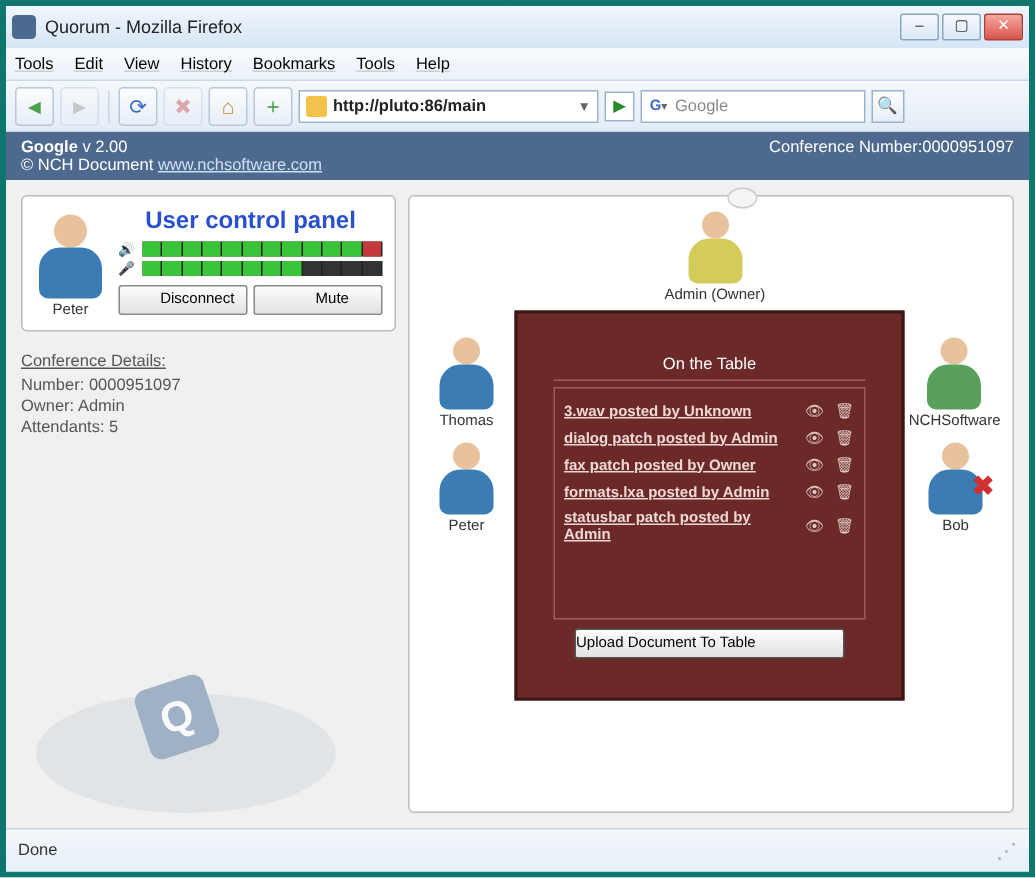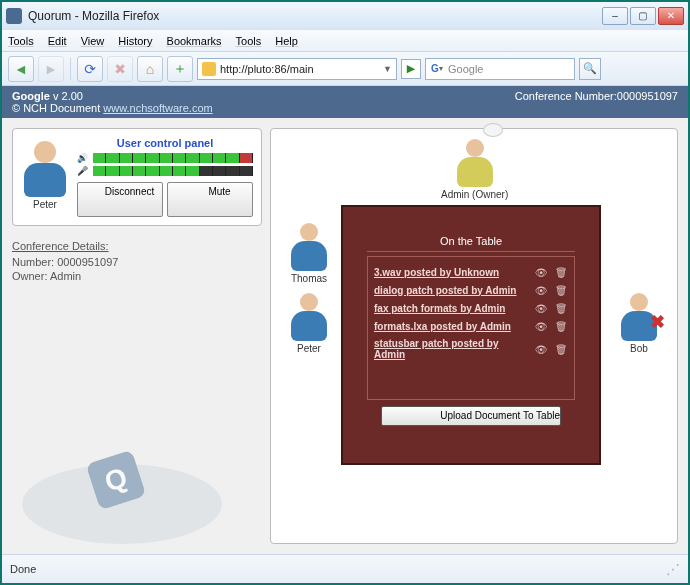--- a/index.html
+++ b/index.html
@@ -1,36 +1,36 @@
 <!DOCTYPE html>
 <html><head>
 <meta charset="utf-8">
 <style>
 * { margin: 0; padding: 0; box-sizing: border-box; font-family: "Segoe UI", Tahoma, sans-serif; }
 body { background: #fff; width: 690px; height: 585px; overflow: hidden; }
 
 
-.window { width: 690px; height: 585px; border: 2px solid #0f766e; background: #fff; display: flex; flex-direction: column; }
+.window { width: 690px; height: 585px; border: 4px solid #0f766e; background: #fff; display: flex; flex-direction: column; }
 .titlebar { height: 28px; background: linear-gradient(#f0f6fd, #d6e5f5); display: flex; align-items: center; padding: 0 4px; font-size: 12px; }
 .title-icon { width: 16px; height: 16px; background: #4a6a90; border-radius: 3px; margin-right: 6px; }
 .title-text { flex: 1; color: #222; }
 .win-controls { display: flex; gap: 2px; }
 .win-btn { width: 26px; height: 18px; border: 1px solid #8ba5c2; background: linear-gradient(#f5f9fd,#dce9f7); border-radius: 2px; font-size: 10px; text-align: center; line-height: 16px; color: #333; }
 .win-btn.close { background: linear-gradient(#f7a9a0,#d6544b); color: #fff; border-color: #b03c34; }
 
 .menubar { height: 22px; background: linear-gradient(#f9fbfe,#eaf1f9); border-bottom: 1px solid #c9d6e6; display: flex; align-items: center; padding: 0 6px; font-size: 11px; gap: 14px; }
 .menubar span { text-decoration: underline; text-decoration-color: rgba(0,0,0,0.15); cursor: default; }
 
 .toolbar { height: 34px; background: linear-gradient(#f4f8fc,#e3ecf6); border-bottom: 1px solid #c9d6e6; display: flex; align-items: center; padding: 0 6px; gap: 4px; font-size: 11px; }
 .tb-btn { width: 26px; height: 26px; border: 1px solid #b8c8da; border-radius: 3px; background: linear-gradient(#fdfdfe,#e6eef7); display: flex; align-items: center; justify-content: center; }
 .tb-btn.disabled { opacity: 0.4; }
 .tb-sep { width: 1px; height: 22px; background: #c9d6e6; margin: 0 2px; }
 .urlbar { flex: 0 0 200px; height: 22px; border: 1px solid #9bb2cc; background: #fff; display: flex; align-items: center; padding: 0 4px; font-size: 11px; }
 .url-icon { width: 14px; height: 14px; background: #f2c24a; border-radius: 2px; margin-right: 4px; }
-.url-text { flex: 1; color: #222; overflow: hidden; white-space: nowrap; }
+.url-text { flex: 1; color: #222; overflow: hidden; white-space: nowrap; font-weight: bold; }
 .go-btn { width: 20px; height: 20px; border: 1px solid #9bb2cc; background: #fff; color: #2a8a2a; font-size: 11px; display: flex; align-items:center; justify-content:center; }
 .search-box { flex: 0 0 150px; height: 22px; border: 1px solid #9bb2cc; background: #fff; display: flex; align-items: center; padding: 0 4px; font-size: 11px; }
 .search-icon { width: 14px; height: 14px; margin-right: 4px; display:flex; align-items:center; justify-content:center; }
 .search-text { color: #888; flex: 1; }
 .mag-btn { width: 22px; height: 22px; border: 1px solid #9bb2cc; background: linear-gradient(#fdfdfe,#e6eef7); display:flex; align-items:center; justify-content:center; }
 
 
 .content { flex: 1; display: flex; flex-direction: column; overflow: hidden; }
 .app-header { background: #4d6a8e; color: #fff; padding: 4px 10px; font-size: 11px; display: flex; justify-content: space-between; align-items: flex-start; }
 .app-header a { color: #cfe0f5; text-decoration: underline; margin-top: 16px; }
@@ -42,30 +42,30 @@
 .left-col { width: 250px; display: flex; flex-direction: column; gap: 14px; }
 .control-panel { background: #fff; border: 1px solid #bbb; border-radius: 4px; padding: 8px; display: flex; gap: 8px; }
 .avatar-box { text-align: center; font-size: 10px; color: #333; }
 .avatar { width: 48px; height: 60px; position: relative; margin: 0 auto; }
 .avatar .head { width: 22px; height: 22px; background: #e8c29c; border-radius: 50%; position: absolute; top: 4px; left: 13px; }
 .avatar .body { width: 42px; height: 34px; background: #3b7cb5; border-radius: 14px 14px 6px 6px; position: absolute; bottom: 0; left: 3px; }
 .avatar.yellow .body { background: #d4cc5a; }
 .avatar.group .body { background: #5aa05a; }
 .avatar-label { margin-top: 2px; }
 .cp-right { flex: 1; }
-.cp-title { color: #2a4fd0; font-weight: bold; font-size: 11px; text-align: center; margin-bottom: 4px; }
+.cp-title { color: #2a4fd0; font-weight: bold; font-size: 16px; text-align: center; margin-bottom: 4px; }
 .meter-row { display: flex; align-items: center; gap: 4px; margin-bottom: 3px; }
 .meter-icon { width: 12px; font-size: 9px; color: #444; }
 .meter { flex: 1; height: 10px; background: #222; display: flex; }
 .meter-seg { flex: 1; margin-right: 1px; }
 .meter-seg.g { background: #3ac43a; }
 .meter-seg.r { background: #c43a3a; }
 .meter-seg.k { background: #333; }
 .cp-buttons { display: flex; gap: 4px; margin-top: 6px; }
-.cp-btn { flex: 1; height: 35px; font-size: 10px; border: 1px solid #888; background: linear-gradient(#fdfdfd,#e2e2e2); border-radius: 2px; text-align: center; line-height: 18px; cursor: pointer; padding-left: 19px; }
+.cp-btn { flex: 1; height: 20px; font-size: 10px; border: 1px solid #888; background: linear-gradient(#fdfdfd,#e2e2e2); border-radius: 2px; text-align: center; line-height: 18px; cursor: pointer; padding-left: 19px; }
 
 .conf-details { font-size: 11px; color: #555; }
 .conf-details .heading { text-decoration: underline; margin-bottom: 4px; }
 .conf-details div { margin-bottom: 2px; }
 
 .bg-art { flex: 1; position: relative; opacity: 0.6; }
 .bg-table { position: absolute; bottom: 0; left: 10px; width: 200px; height: 80px; background: #d8dde2; border-radius: 50%; }
 .bg-q { position: absolute; bottom: 40px; left: 80px; width: 48px; height: 48px; background: #6a88a8; border-radius: 8px; transform: rotate(-18deg); color: #fff; font-size: 28px; font-weight: bold; text-align: center; line-height: 48px; }
 
 
@@ -76,21 +76,21 @@
 .participant .avatar .body { width: 36px; height: 30px; left: 2px; }
 .speech { position: absolute; top: -12px; left: 28px; width: 20px; height: 14px; background: #f4f4f4; border: 1px solid #ccc; border-radius: 50%; }
 .x-mark { position: absolute; bottom: 8px; right: -6px; color: #d03030; font-size: 18px; font-weight: bold; }
 
 .table-panel { position: absolute; top: 76px; left: 70px; width: 260px; height: 260px; background: #6b2a28; border: 2px solid #3a1614; padding: 24px; display: flex; flex-direction: column; }
 .table-title { color: #fff; font-size: 11px; text-align: center; padding: 4px 0; border-bottom: 1px solid #a05a58; margin-bottom: 4px; }
 .table-list { flex: 1; border: 1px solid #a05a58; padding: 6px; overflow: hidden; }
 .table-row { display: flex; align-items: center; font-size: 10px; color: #f0d8d6; padding: 3px 0; gap: 6px; }
 .table-row .doc-link { flex: 1; text-decoration: underline; cursor: pointer; font-weight: bold; }
 .table-row .row-icon { width: 14px; height: 12px; cursor: pointer; display: flex; align-items: center; justify-content: center; color: #e0c8c6; }
-.upload-btn { margin: 6px auto 13px; width: 180px; height: 20px; background: linear-gradient(#fdfdfd,#e2e2e2); border: 1px solid #555; border-radius: 2px; font-size: 10px; text-align: right; line-height: 18px; cursor: pointer; }
+.upload-btn { margin: 6px auto 2px; width: 180px; height: 20px; background: linear-gradient(#fdfdfd,#e2e2e2); border: 1px solid #555; border-radius: 2px; font-size: 10px; text-align: left; line-height: 18px; cursor: pointer; }
 
 .statusbar { height: 22px; border-top: 1px solid #c9d6e6; background: linear-gradient(#f4f8fc,#e6eef7); font-size: 11px; padding: 14px 8px; color: #333; display: flex; align-items: center; }
 .resize-grip { margin-left: auto; color: #aaa; font-size: 14px; }
 
 
 .arrow-left { color: #4aa04a; font-size: 14px; }
 .arrow-right { color: #888; font-size: 14px; }
 .reload { color: #3a6aca; font-size: 14px; }
 .stop { color: #c43a3a; font-size: 14px; }
 .home { color: #c48a3a; font-size: 14px; }
@@ -231,20 +231,21 @@
               <div class="cp-btn">Disconnect</div>
               <div class="cp-btn">Mute</div>
             </div>
           </div>
         </div>
 
         <div class="conf-details">
           <div class="heading">Conference Details:</div>
           <div><span>Number:</span> <span>0000951097</span></div>
           <div><span>Owner:</span> <span>Admin</span></div>
+          <div><span>Attendants:</span> <span>5</span></div>
         </div>
 
         <div class="bg-art">
           <div class="bg-table"></div>
           <div class="bg-q">Q</div>
         </div>
 
       </div>
 
       <div class="right-col">
@@ -267,20 +268,27 @@
         </div>
 
         <div class="participant" style="top:160px; left:18px;">
           <div class="avatar">
               <div class="head"></div>
               <div class="body"></div>
             </div>
           <div class="avatar-label">Peter</div>
         </div>
 
+        <div class="participant" style="top:90px; right:8px;">
+          <div class="avatar group">
+              <div class="head"></div>
+              <div class="body"></div>
+            </div>
+          <div class="avatar-label">NCHSoftware</div>
+        </div>
 
         <div class="participant" style="top:160px; right:18px;">
           <div class="avatar">
             <div class="head"></div>
               <div class="body"></div>
             <div class="x-mark">✖</div>
           </div>
           <div class="avatar-label">Bob</div>
         </div>
 
@@ -291,21 +299,21 @@
               <span class="doc-link">3.wav posted by Unknown</span>
               <span class="row-icon">👁</span>
               <span class="row-icon">🗑</span>
             </div>
             <div class="table-row">
               <span class="doc-link">dialog patch posted by Admin</span>
               <span class="row-icon">👁</span>
               <span class="row-icon">🗑</span>
             </div>
             <div class="table-row">
-              <span class="doc-link">fax patch formats by Admin</span>
+              <span class="doc-link">fax patch posted by Owner</span>
               <span class="row-icon">👁</span>
               <span class="row-icon">🗑</span>
             </div>
             <div class="table-row">
               <span class="doc-link">formats.lxa posted by Admin</span>
               <span class="row-icon">👁</span>
               <span class="row-icon">🗑</span>
             </div>
             <div class="table-row">
               <span class="doc-link">statusbar patch posted by Admin</span>

